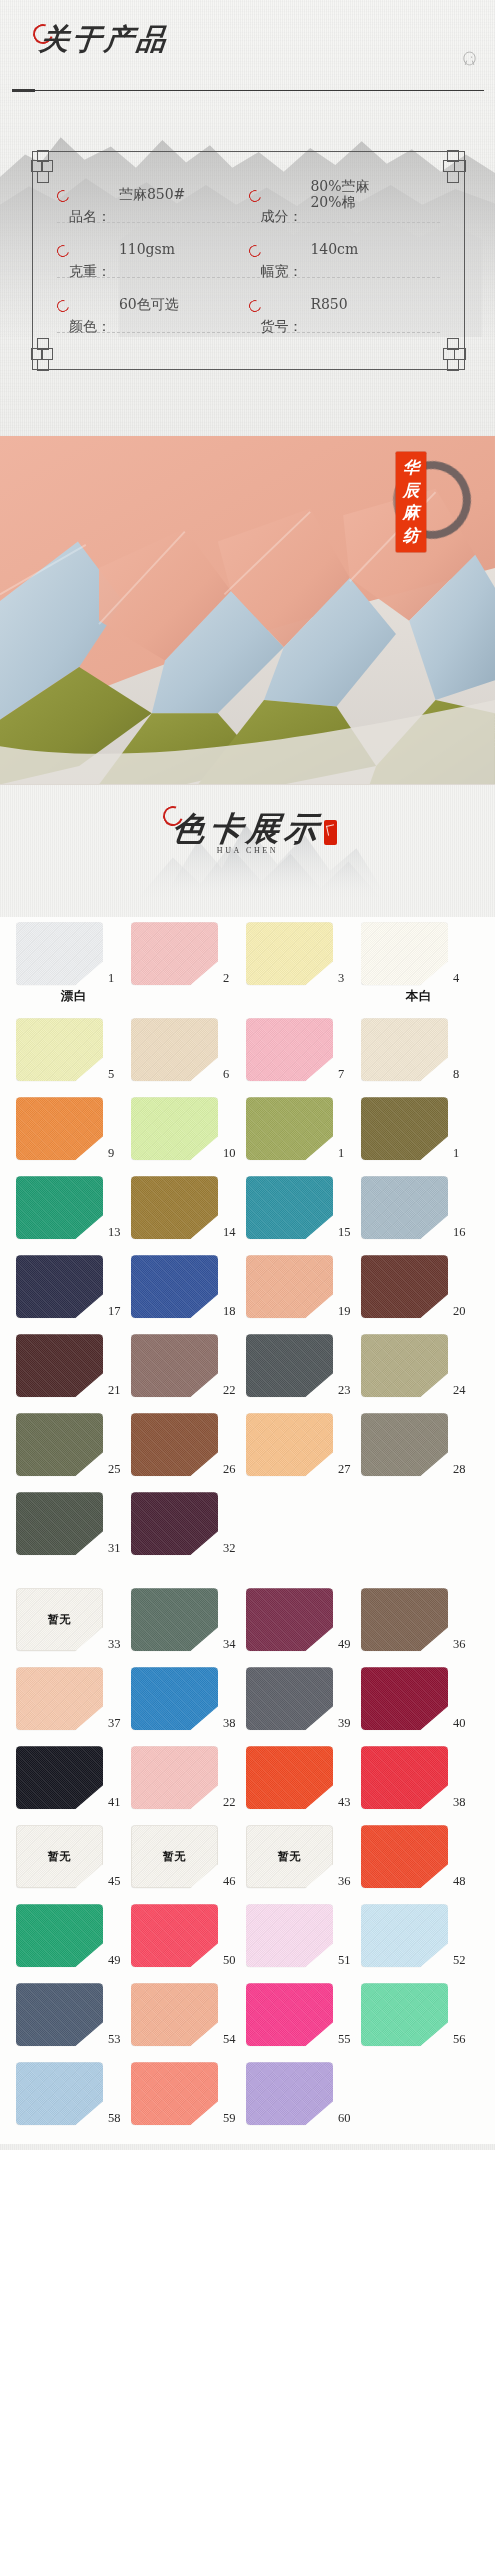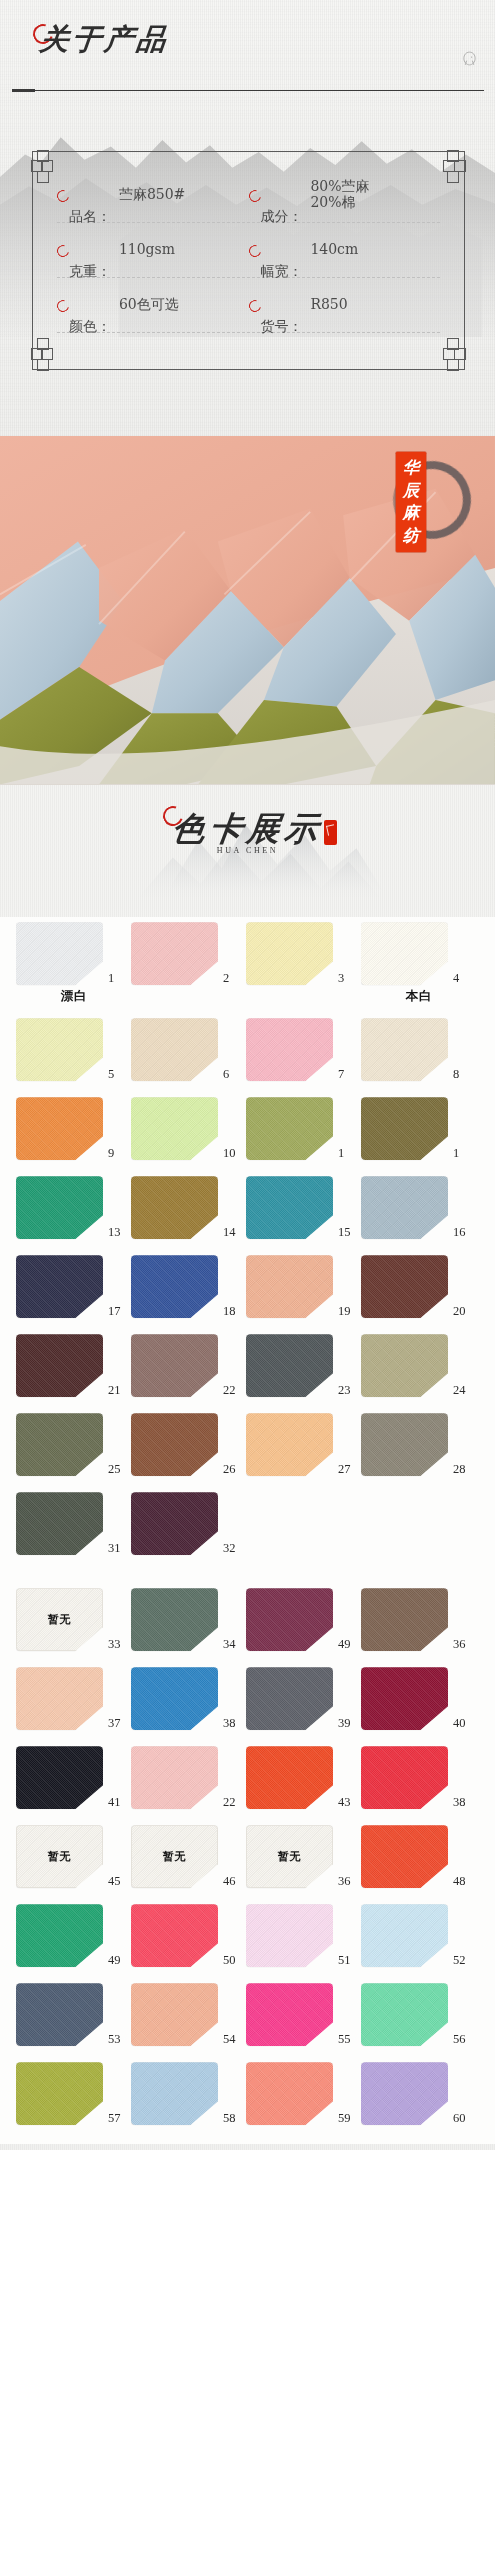--- a/index.html
+++ b/index.html
@@ -841,24 +841,20 @@
             <div class="chip" style="background-color: rgb(249, 60, 142);"></div>
             <span class="sw-num">55</span>
           </div>
           <div class="sw-cell">
             <div class="chip" style="background-color: rgb(110, 220, 170);"></div>
             <span class="sw-num">56</span>
           </div>
         </div>
         <div class="sw-row">
           <div class="sw-cell">
-            <div class="chip" style="background-color: rgb(168, 177, 62);"></div>
-            <span class="sw-num">57</span>
-          </div>
-          <div class="sw-cell">
             <div class="chip" style="background-color: rgb(174, 205, 228);"></div>
             <span class="sw-num">58</span>
           </div>
           <div class="sw-cell">
             <div class="chip" style="background-color: rgb(250, 141, 122);"></div>
             <span class="sw-num">59</span>
           </div>
           <div class="sw-cell">
             <div class="chip" style="background-color: rgb(182, 163, 221);"></div>
             <span class="sw-num">60</span>

